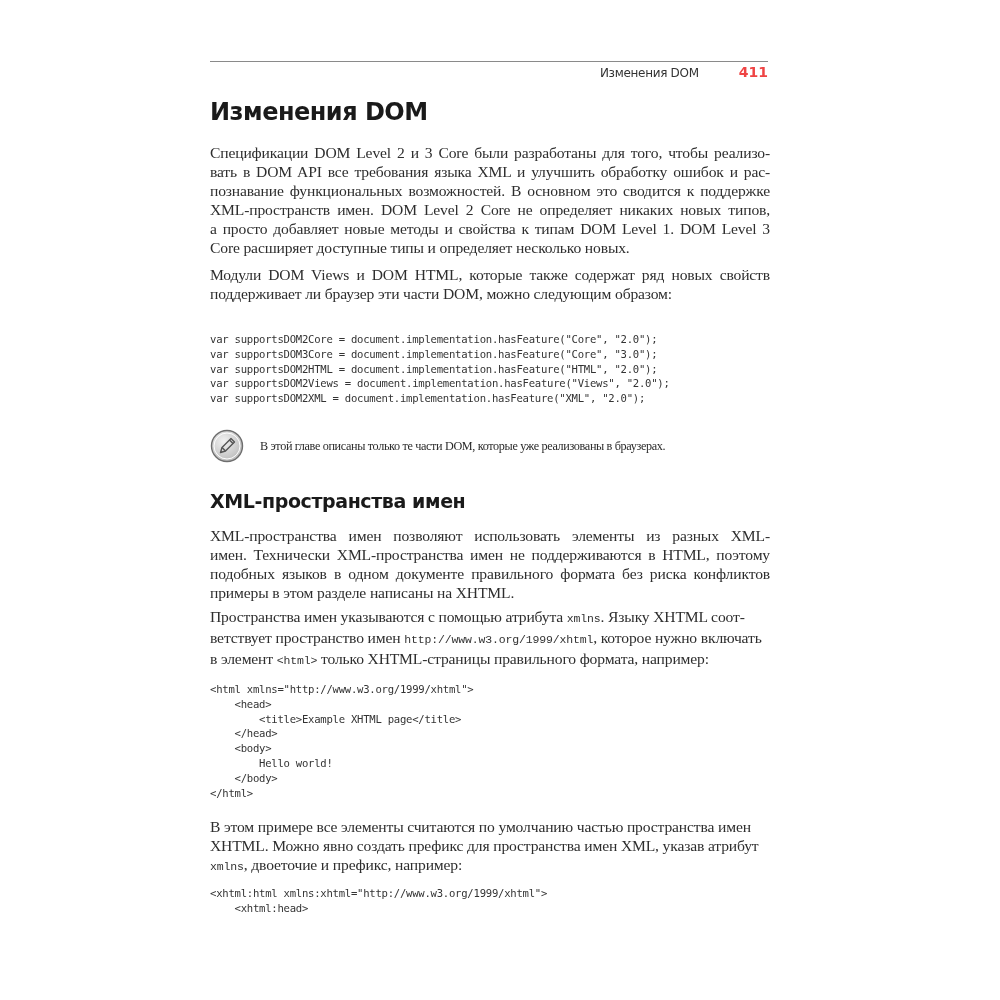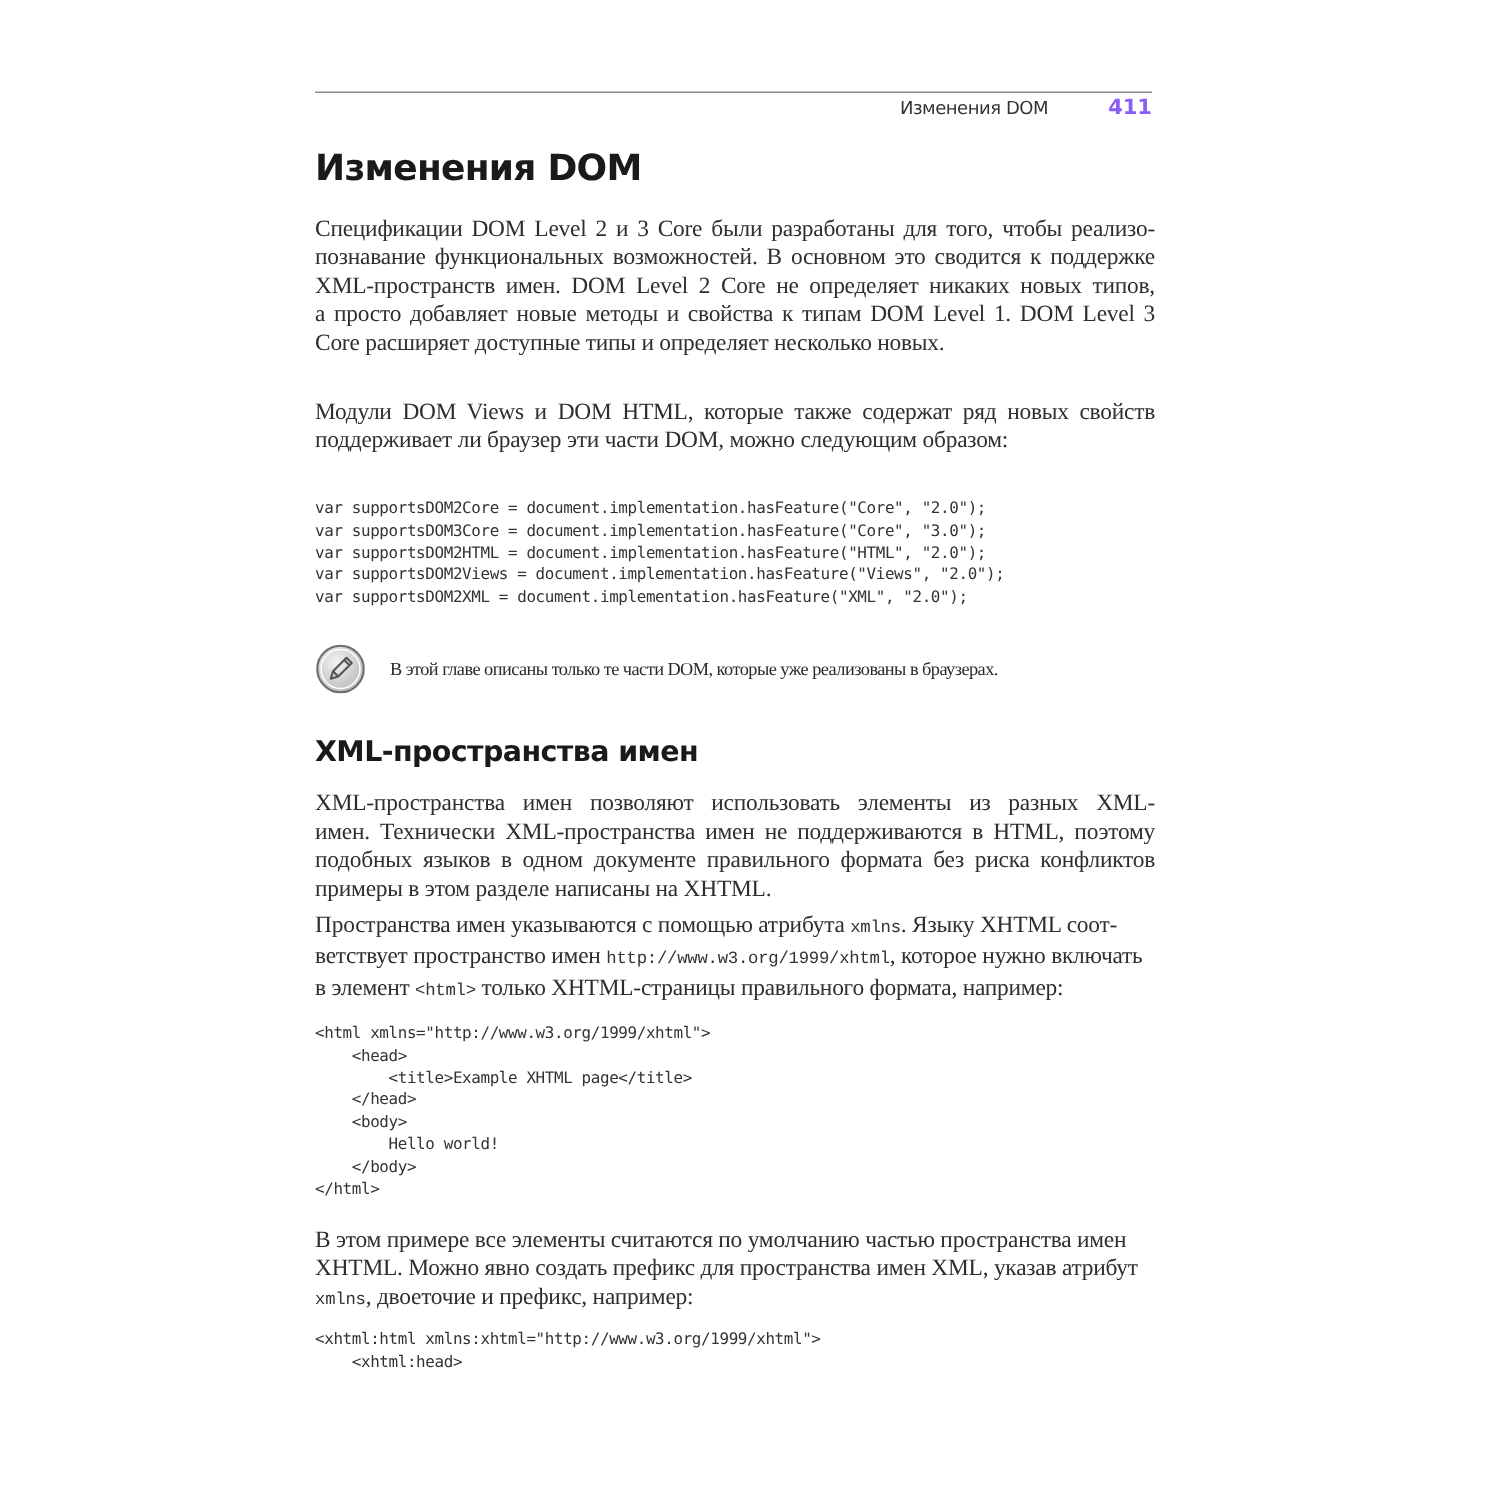--- a/index.html
+++ b/index.html
@@ -35,21 +35,21 @@
     }
     .running-head .section {
       font-size: 12px;
       color: #333;
       margin-right: 40px;
       letter-spacing: -0.3px;
     }
     .running-head .pagenum {
       font-size: 14px;
       font-weight: bold;
-      color: #8b5cf6;
+      color: #ef4444;
     }
     h1 {
       position: absolute;
       left: 210px;
       top: 98px;
       margin: 0;
       font-family: "DejaVu Sans", sans-serif;
       font-weight: bold;
       font-size: 24px;
       color: #1a1a1a;
@@ -138,20 +138,21 @@
 <div class="rule"></div>
 <div class="running-head">
   <span class="section">Изменения DOM</span>
   <span class="pagenum">411</span>
 </div>
 
 <h1>Изменения DOM</h1>
 
 <p class="justify" style="top:143px;">
   <span class="line">Спецификации DOM Level 2 и 3 Core были разработаны для того, чтобы реализо-</span>
+  <span class="line">вать в DOM API все требования языка XML и улучшить обработку ошибок и рас-</span>
   <span class="line">познавание функциональных возможностей. В основном это сводится к поддержке</span>
   <span class="line">XML-пространств имен. DOM Level 2 Core не определяет никаких новых типов,</span>
   <span class="line">а просто добавляет новые методы и свойства к типам DOM Level 1. DOM Level 3</span>
   <span class="line last">Core расширяет доступные типы и определяет несколько новых.</span>
 </p>
 
 <p class="justify" style="top:265px;">
   <span class="line">Модули DOM Views и DOM HTML, которые также содержат ряд новых свойств</span>
   <span class="line last">поддерживает ли браузер эти части DOM, можно следующим образом:</span>
 </p>

